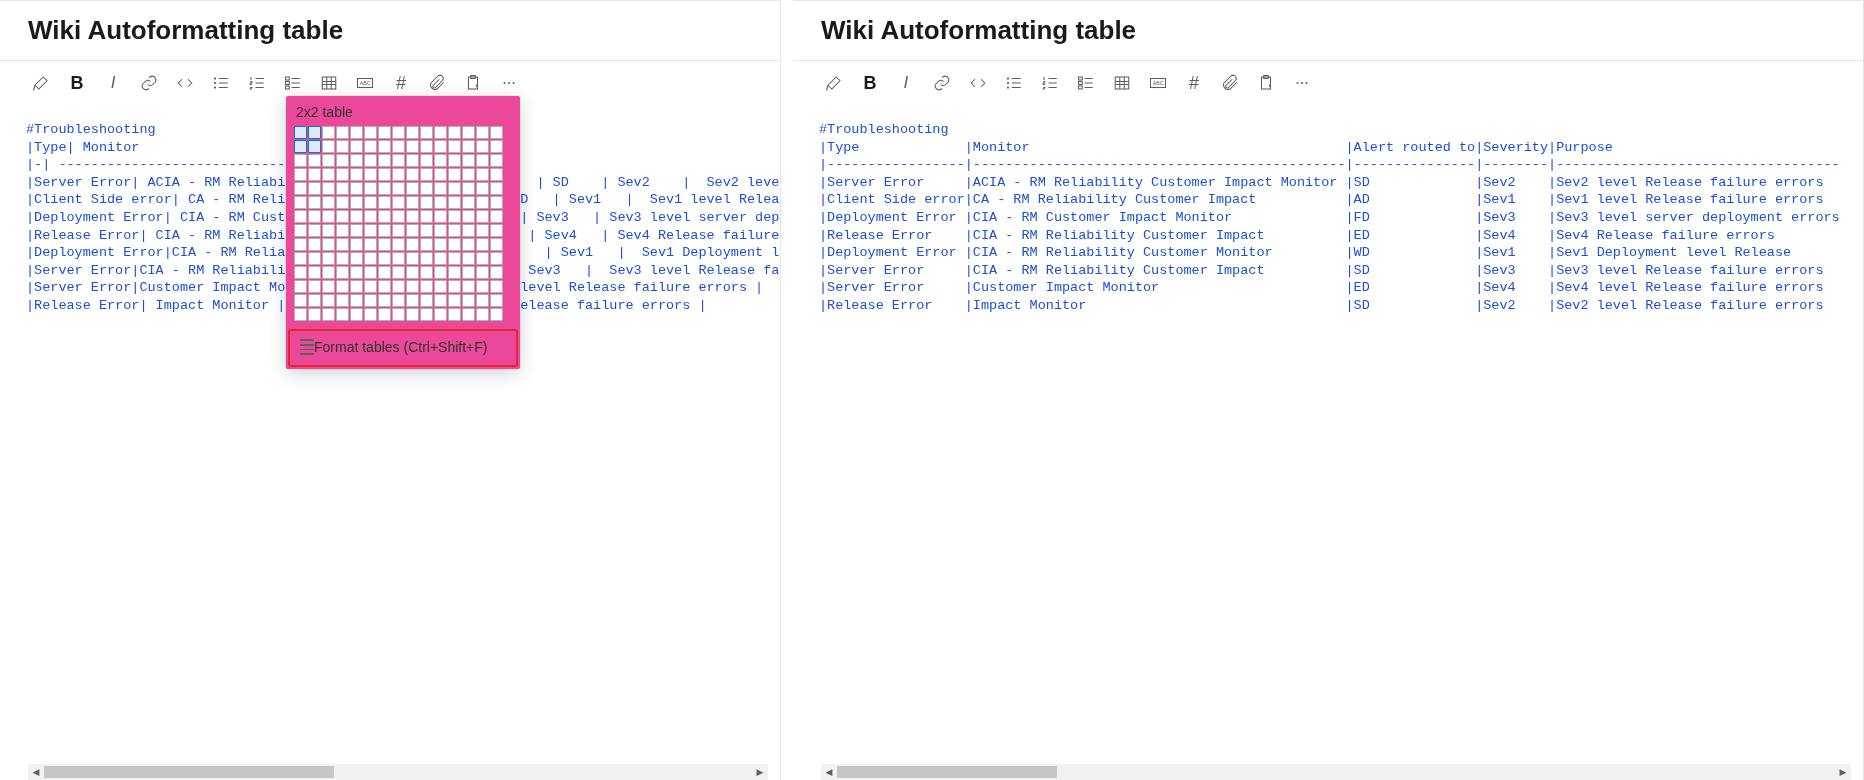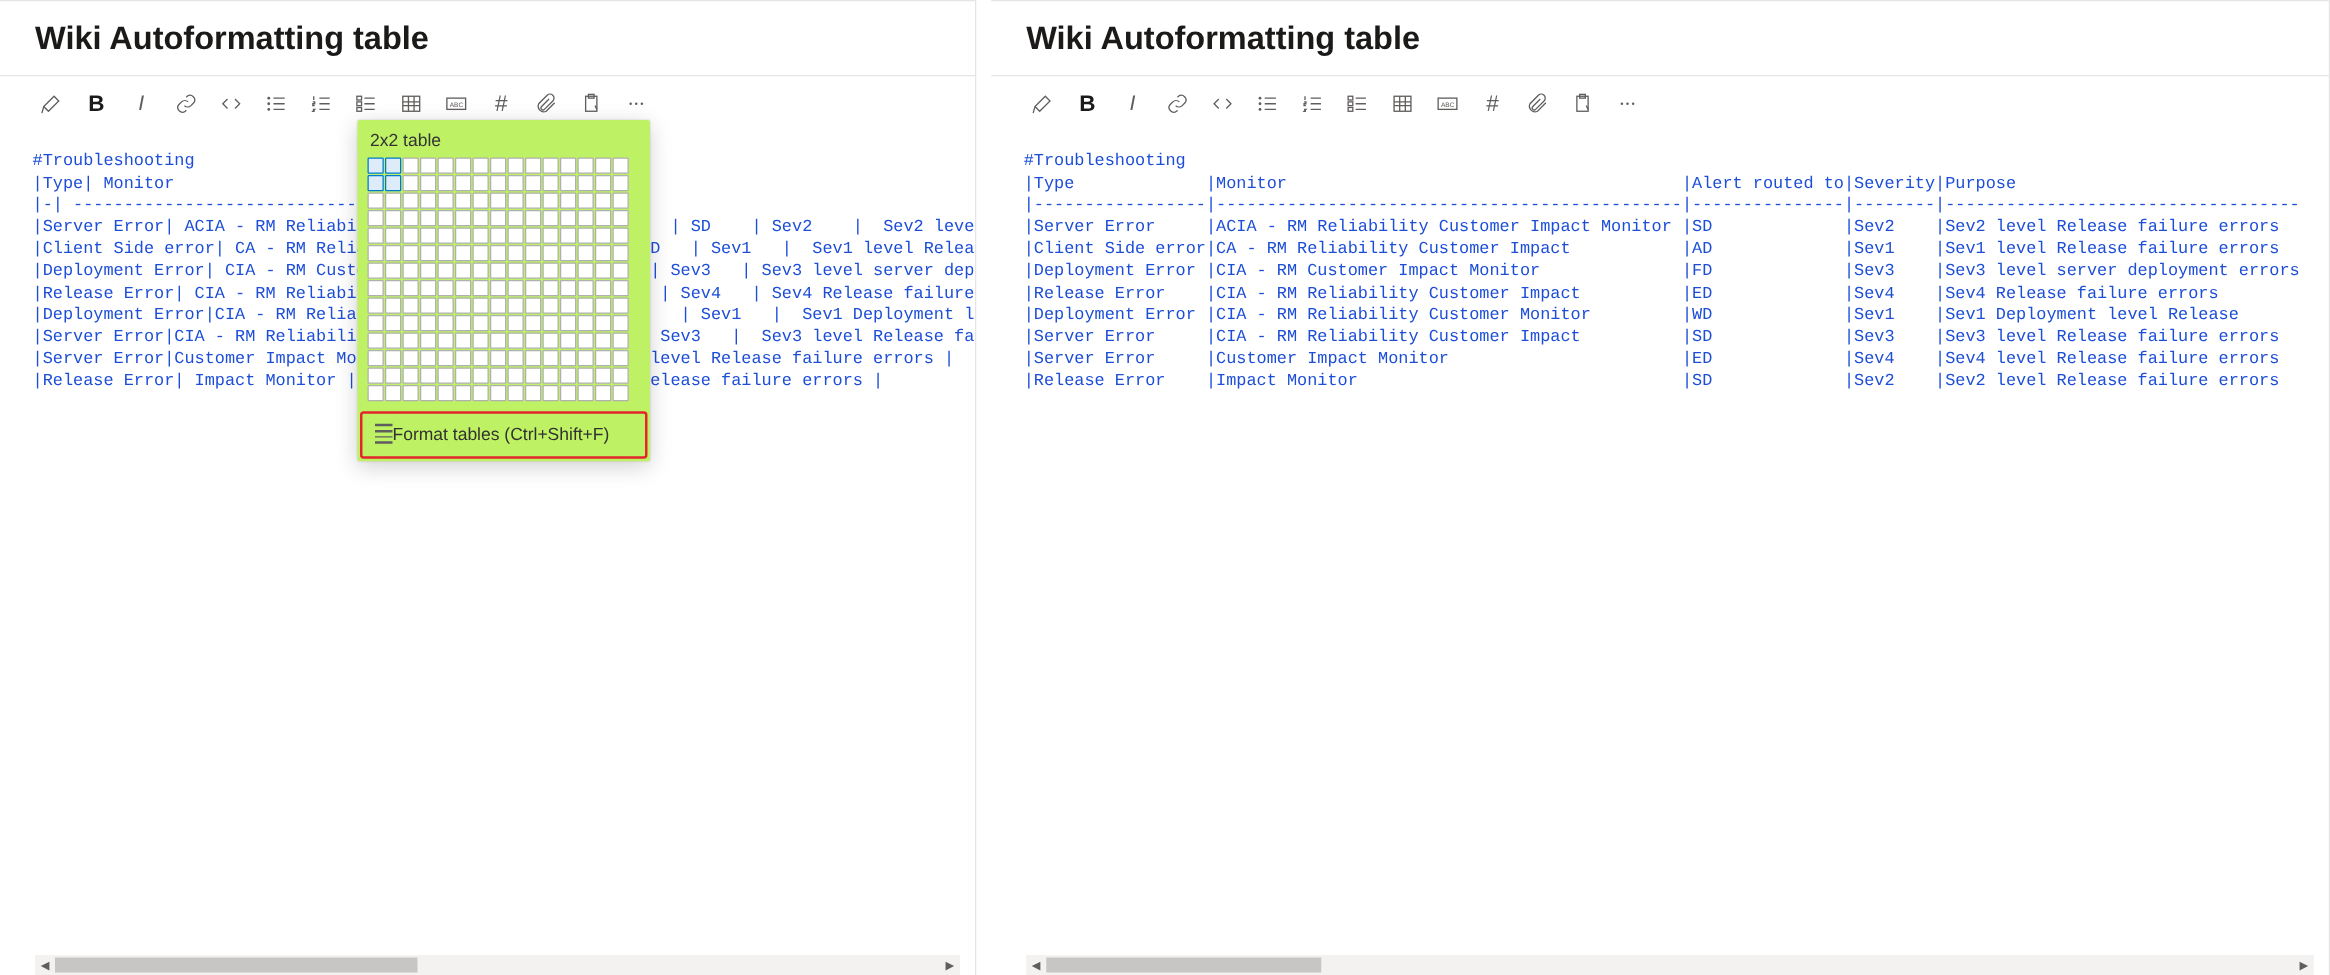--- a/index.html
+++ b/index.html
@@ -73,21 +73,21 @@
     position: absolute;
     top: 0; left: 0; right: 0; bottom: 16px;
     overflow: hidden;
   }
   
   .popup {
     position: absolute;
     top: 96px;
     left: 286px;
     width: 234px;
-    background: #bef264;
+    background: #ec4899;
     box-shadow: 0 4px 18px rgba(0,0,0,0.18), 0 0 0 1px rgba(0,0,0,0.05);
     border-radius: 2px;
     z-index: 10;
     padding-bottom: 0;
   }
   .popup-title {
     font-size: 14px;
     color: #333;
     padding: 8px 10px 6px 10px;
   }

